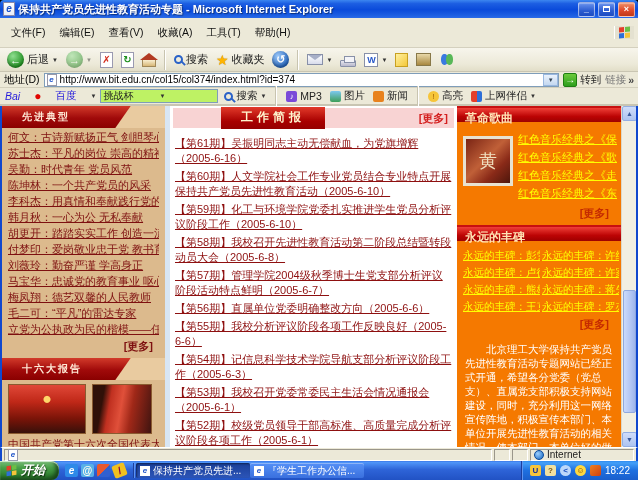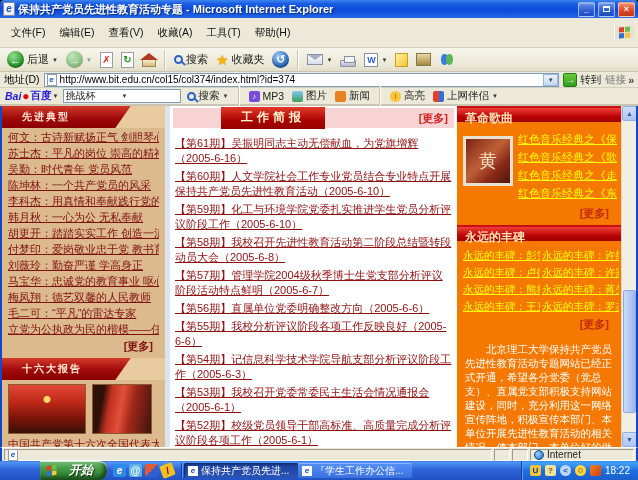--- a/index.html
+++ b/index.html
@@ -74,23 +74,23 @@
   .dd-btn { margin-left:auto; width:15px; height:12px; flex:none; background:linear-gradient(#EAF2FC,#C4D8F0);
     border:1px solid #9AB8E0; display:flex; align-items:center; justify-content:center; font-size:6px; color:#345; }
   .go-btn { display:flex; align-items:center; gap:3px; font-size:10.5px; color:#222; }
   .go-ico { width:14px; height:14px; border-radius:2px; background:linear-gradient(#6CCB3C,#2E9E1E);
     border:1px solid #1E7E12; color:#fff; font-size:10px; font-weight:bold; display:flex; align-items:center; justify-content:center; }
   .links-lbl { color:#777; display:flex; gap:2px; align-items:center; }
   .chev { font-weight:bold; color:#444; }
 
   .baidubar { height:18px; background:#ECE9D8; border-bottom:2px solid #C9C5B2; display:flex;
     align-items:center; padding:0 5px; gap:4px; font-size:10.5px; color:#222; }
-  .bd-logo { display:flex; align-items:center; gap:1px; font-weight:bold; }
+  .bd-logo { display:flex; align-items:center; gap:14px; font-weight:normal; }
   .bd-latin { color:#2319DC; font-style:italic; } .bd-paw { color:#E10601; font-size:12px; } .bd-cn { color:#2319DC; }
-  .bd-input { width:118px; height:14px; background:#ffffff; border:1px solid #7F9DB9; font-size:10px;
+  .bd-input { width:118px; height:14px; background:#bef264; border:1px solid #7F9DB9; font-size:10px;
     padding:0 2px; display:flex; align-items:center; }
   .bd-input span { flex:1; white-space:nowrap; overflow:hidden; }
   .bd-item { display:flex; align-items:center; gap:3px; padding:0 2px; }
   .mini { width:11px; height:11px; border-radius:2px; display:inline-flex; align-items:center;
     justify-content:center; font-size:8px; color:#fff; }
   .mini.note { background:#7A4AD8; } .mini.pic { background:linear-gradient(#7CC8F0,#3E9E58); }
   .mini.news { background:#E8821E; } .mini.bulb { background:#F6C53A; border-radius:50%; color:#A06000; }
   .mini.pal { background:linear-gradient(90deg,#E43E2B 50%,#2E6FD8 50%); }
 
   
@@ -152,23 +152,23 @@
     border-left:2px solid #1048CE; border-right:2px solid #1048CE; }
   .sb-panel { height:12px; display:flex; align-items:center; gap:3px; padding:0 3px;
     border:1px solid; border-color:#9A968A #FFF #FFF #9A968A; }
   .sb-left { flex:1; } .sb-mini { width:16px; } .sb-right { width:104px; }
   .globe { width:10px; height:10px; border-radius:50%; border:1px solid #0A4A9A;
     background:radial-gradient(circle at 35% 35%,#9CD0FF,#1565C0); }
 
   
   .taskbar { height:19px; display:flex; align-items:stretch;
     background:linear-gradient(180deg,#3A77E8 0%,#4E94F8 8%,#2E64D8 45%,#2152C4 100%); }
-  .startbtn { display:flex; align-items:center; gap:12px; padding:0 14px 0 6px; border-radius:0 8px 8px 0;
+  .startbtn { display:flex; align-items:center; gap:4px; padding:0 14px 0 6px; border-radius:0 8px 8px 0;
     background:linear-gradient(180deg,#7CBE7C 0%,#48A048 35%,#2E7D2E 80%,#2A742A 100%);
-    box-shadow:inset 0 1px 1px #D8F0D8, inset -3px -2px 4px #17421A;margin-left:40px; }
+    box-shadow:inset 0 1px 1px #D8F0D8, inset -3px -2px 4px #17421A; }
   .startbtn .winflag { transform:skewY(-8deg) scale(.9); }
   .start-label { color:#fff; font-size:12px; font-weight:bold; font-style:italic; text-shadow:1px 1px 1px #0009; }
   .quicklaunch { display:flex; align-items:center; gap:3px; padding:0 6px; }
   .ql { width:13px; height:13px; border-radius:2px; font-size:10px; font-weight:bold; font-style:italic;
     color:#fff; display:flex; align-items:center; justify-content:center; }
   .ql.ie { background:#2E8AE8; } .ql.oe { background:#58B0E8; color:#FFE; font-style:normal; }
   .ql.msn { background:linear-gradient(135deg,#E85830 50%,#3060D0 50%); }
   .ql.pen { background:#F0C020; color:#804; transform:rotate(-20deg); font-style:normal; }
   .taskdiv { width:2px; margin:2px 1px; border-left:1px solid #1B3F9E; border-right:1px solid #5E94F0; }
   .task { display:flex; align-items:center; gap:3px; width:114px; height:15px; margin-top:2px;

